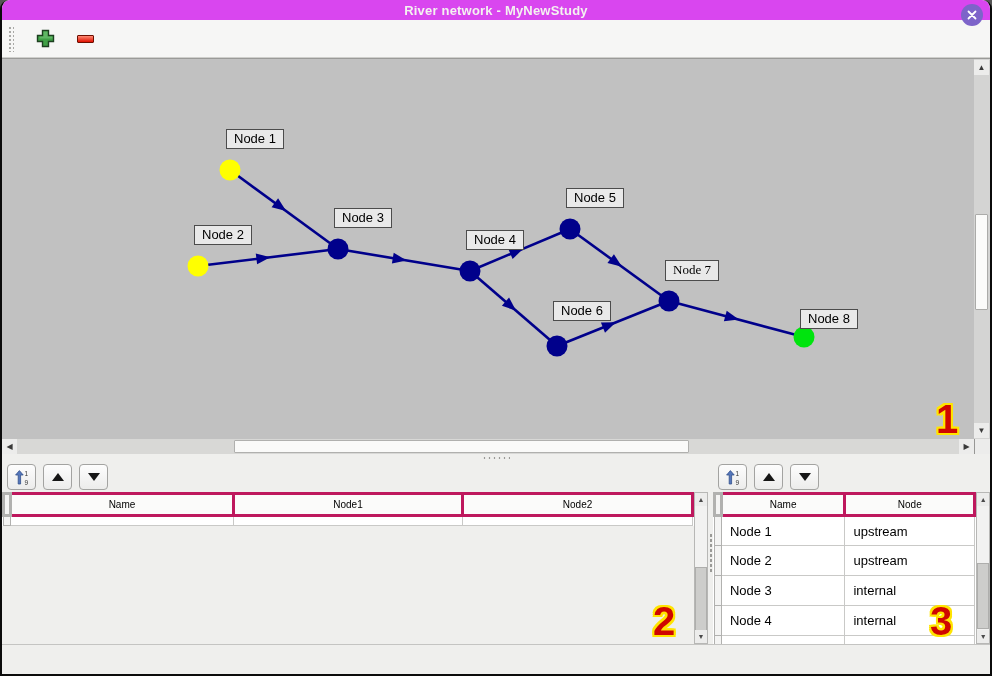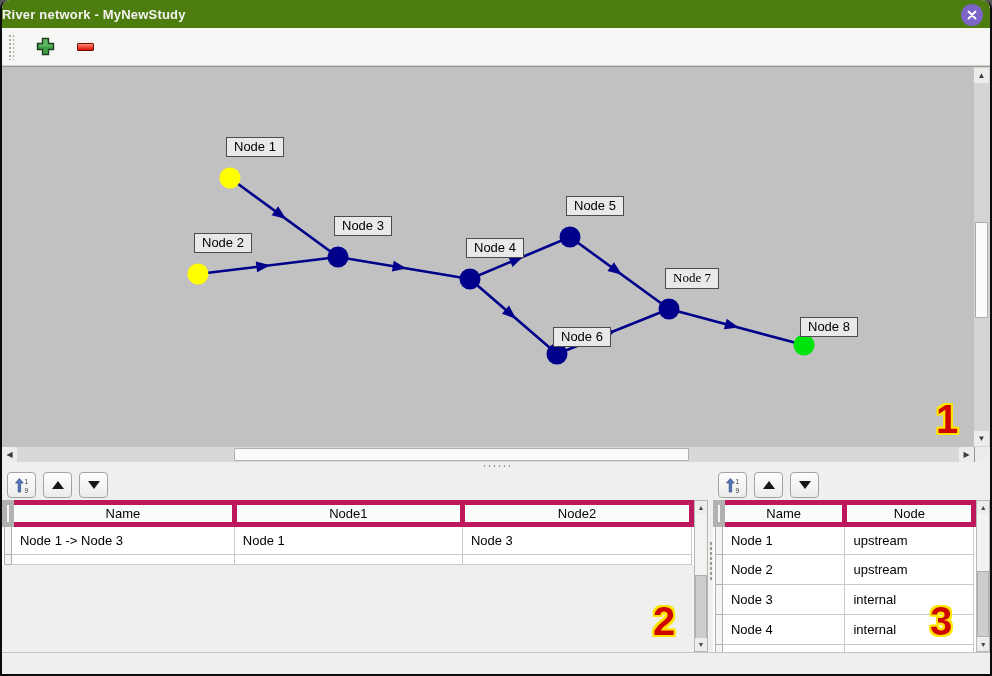--- a/index.html
+++ b/index.html
@@ -5,22 +5,22 @@
   * { margin:0; padding:0; box-sizing:border-box; }
   body { font-family:"Liberation Sans", sans-serif; background:#555; }
   .window{
     position:relative; width:992px; height:676px;
     border:2px solid #0b0b0b; border-top:none;
     border-radius:9px 9px 0 0; overflow:hidden;
     background:#efefed;
   }
   
   .titlebar{
-    position:relative; height:28px; background:#4d7c0f;
-    display:flex; align-items:center; justify-content:flex-start;
+    position:relative; height:20px; background:#d946ef;
+    display:flex; align-items:center; justify-content:center;
     border-radius:8px 8px 0 0;
   }
   .titlebar .title{ color:#f4f2f0; font-size:13px; font-weight:bold; letter-spacing:.2px; }
   .close-btn{
     position:absolute; right:7px; top:4px; width:22px; height:22px;
     border-radius:50%; background:#7d64c9; display:flex; align-items:center; justify-content:center;
     cursor:pointer;
   }
   
   .toolbar{
@@ -80,22 +80,22 @@
   .mini-toolbar{ height:30px; display:flex; align-items:center; gap:7px; padding-left:5px; }
   .mini-btn{
     width:29px; height:26px; border:1px solid #a3a3a1; border-radius:4px;
     background:linear-gradient(#fdfdfd,#ececeb); display:flex; align-items:center; justify-content:center; cursor:pointer;
   }
   .tri-up{ width:0; height:0; border-left:6px solid transparent; border-right:6px solid transparent; border-bottom:8px solid #161616; }
   .tri-down{ width:0; height:0; border-left:6px solid transparent; border-right:6px solid transparent; border-top:8px solid #161616; }
   .table-zone{ position:relative; flex:1; display:flex; overflow:hidden; background:#efefed; }
   table.grid{ border-collapse:collapse; table-layout:fixed; background:#fff; align-self:flex-start; }
   table.grid th{
-    height:22px; font-weight:normal; font-size:13px; background:#fbfbfa;
-    border:5px solid #be185d; text-align:center; overflow:hidden;
+    height:22px; font-weight:normal; font-size:10px; background:#fbfbfa;
+    border:3px solid #be185d; text-align:center; overflow:hidden;
   }
   table.grid td{
     height:30px; font-size:13px; border:1px solid #c9c9c7; padding-left:8px;
     text-align:left; overflow:hidden; white-space:nowrap; background:#fff;
   }
   table.grid td.handle, table.grid th.handle{ padding:0; background:#f4f4f3; border-color:#b1b1af; }
   table.grid tr.stub td{ height:10px; }
   .tscroll{ position:relative; width:14px; background:#f2f2f1; border:1px solid #b7b7b5; }
   .tscroll .sb-btn{ position:absolute; left:0; width:12px; height:13px; background:#ececeb; color:#4a4a4a; font-size:7px; display:flex; align-items:center; justify-content:center; cursor:pointer; }
   .tscroll .sb-btn.top{ top:0; }
@@ -167,21 +167,21 @@
           <circle cx="555" cy="287" r="10.5" fill="#00008b"></circle>
           <circle cx="667" cy="242" r="10.5" fill="#00008b"></circle>
           <circle cx="802" cy="278" r="10.5" fill="#00e40e"></circle>
         </svg>
       <div id="node-labels">
           <div class="node-label" style="left: 224px; top: 70px;">Node 1</div>
           <div class="node-label" style="left: 192px; top: 166px;">Node 2</div>
           <div class="node-label" style="left: 332px; top: 149px;">Node 3</div>
           <div class="node-label" style="left: 464px; top: 171px;">Node 4</div>
           <div class="node-label" style="left: 564px; top: 129px;">Node 5</div>
-          <div class="node-label" style="left: 551px; top: 260px;">Node 6</div>
+          <div class="node-label" style="left: 551px; top: 242px;">Node 6</div>
           <div class="node-label" style="left: 663px; top: 201px; font-family: Liberation Serif, serif;">Node 7</div>
           <div class="node-label" style="left: 798px; top: 250px;">Node 8</div>
         </div>
     </div>
     <div class="vscroll">
       <div class="sb-btn top">
           <span>▲</span>
         </div>
       <div class="sb-thumb canvas-vthumb"></div>
       <div class="sb-btn bottom">
@@ -233,26 +233,20 @@
               <col style="width:230px">
               <col style="width:231px">
             </colgroup>
           <tbody>
               <tr>
             <th class="handle"></th>
             <th>Name</th>
             <th>Node1</th>
             <th>Node2</th>
           </tr>
-          <tr>
-            <td class="handle"></td>
-            <td>Node 1 -&gt; Node 3</td>
-            <td>Node 1</td>
-            <td>Node 3</td>
-          </tr>
           <tr class="stub">
             <td class="handle"></td>
                 <td></td>
                 <td></td>
                 <td></td>
           </tr>
         </tbody>
           </table>
         <div class="tscroll">
           <div class="sb-btn top">

